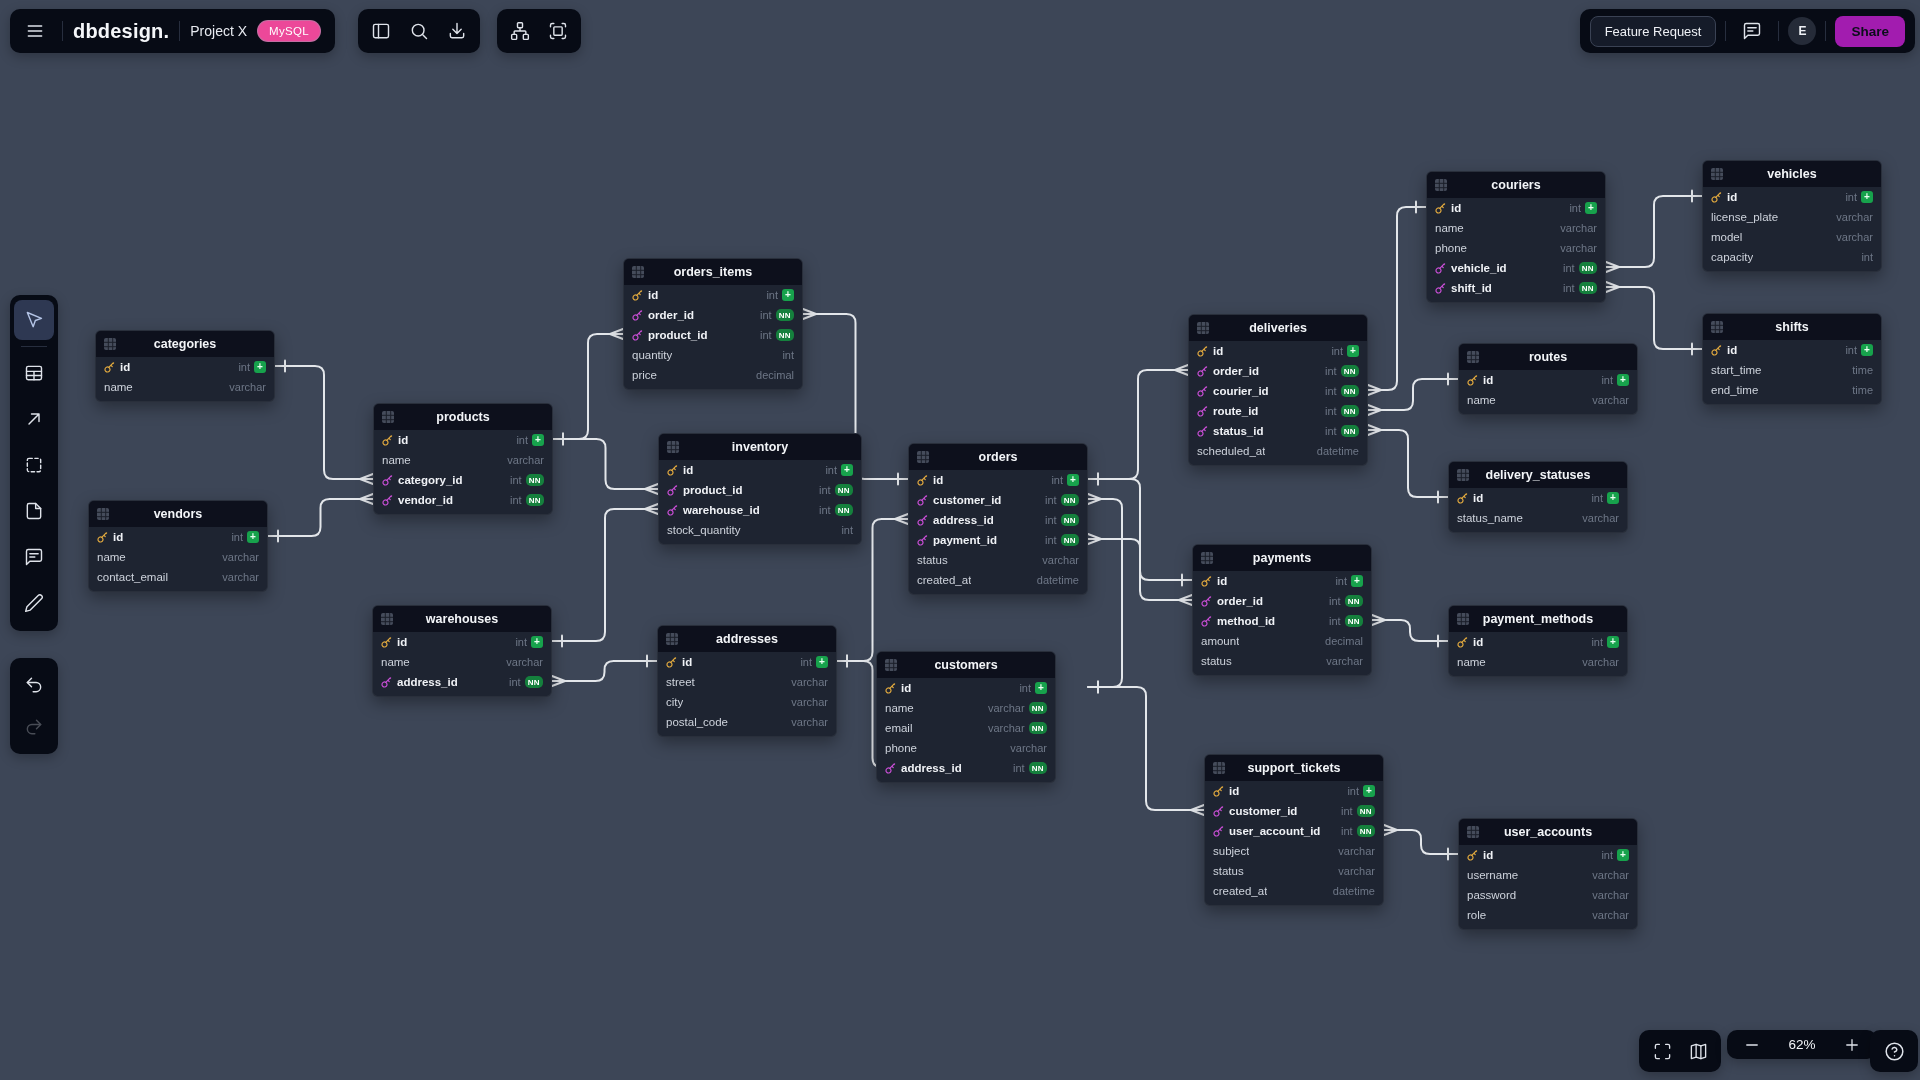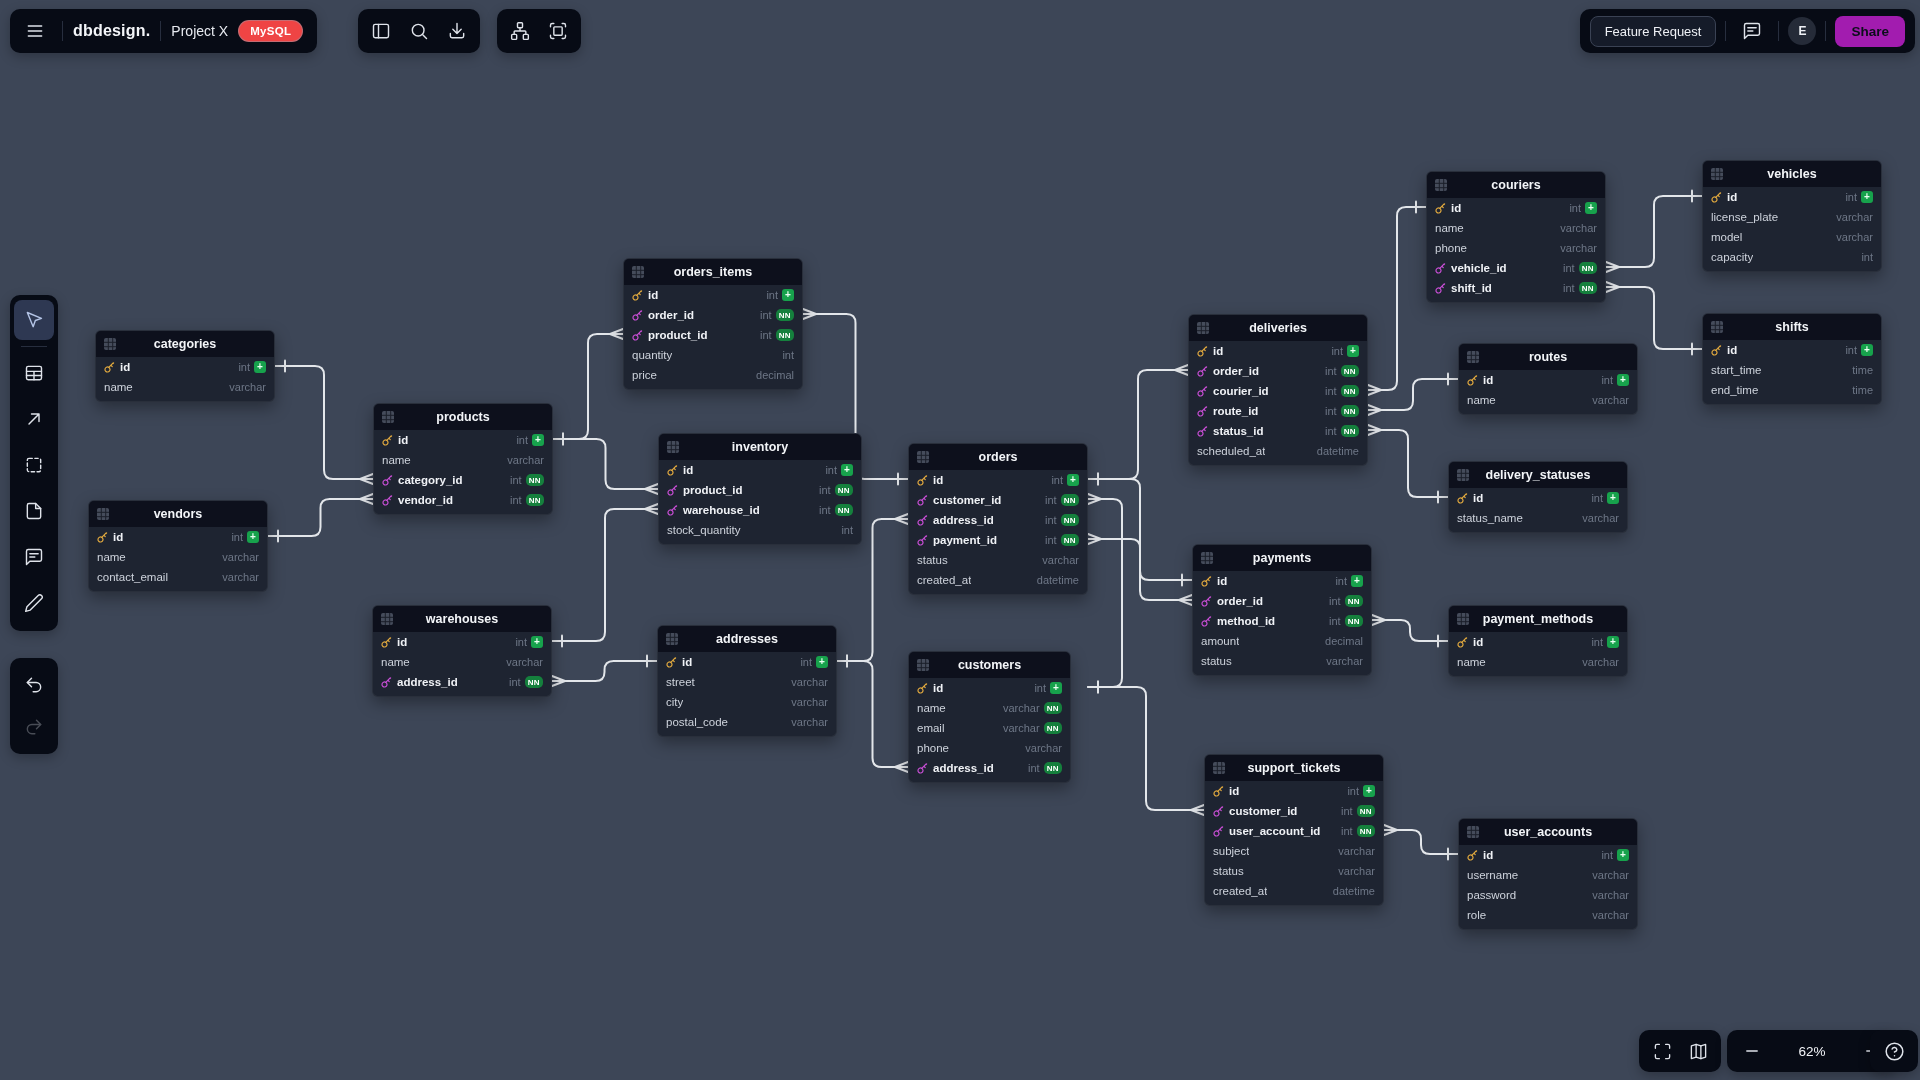--- a/index.html
+++ b/index.html
@@ -6,23 +6,23 @@
   html,body { width:1920px; height:1080px; overflow:hidden; }
   body { background:#3d4657; font-family:"Liberation Sans",sans-serif; position:relative; }
 
   
   .panel { position:absolute; background:#070b15; border-radius:10px; display:flex; align-items:center; box-shadow:0 4px 12px rgba(0,0,0,.25); }
   .icon-btn { width:34px; height:34px; display:flex; align-items:center; justify-content:center; border-radius:8px; cursor:pointer; background:transparent; border:none; }
   .icon-btn svg { stroke:#dfe3ea; fill:none; stroke-width:1.7; stroke-linecap:round; stroke-linejoin:round; }
   .vdiv { width:1px; height:20px; background:#272e3e; flex:0 0 1px; }
 
   #topbar-main { left:10px; top:9px; height:44px; padding:0 14px 0 8px; gap:10px; }
-  #logo { color:#f4f6f9; font-size:16px; font-weight:700; letter-spacing:.2px; }
+  #logo { color:#f4f6f9; font-size:20px; font-weight:700; letter-spacing:.2px; }
   #project-name { color:#e7eaf0; font-size:14px; }
-  #db-badge { background:#ef4444; border:1px solid rgba(146,157,174,.45); color:#fff; font-size:11.5px; font-weight:700; padding:4px 11px; border-radius:999px; letter-spacing:.3px; }
+  #db-badge { background:#ec4899; border:1px solid rgba(146,157,174,.45); color:#fff; font-size:11.5px; font-weight:400; padding:4px 11px; border-radius:999px; letter-spacing:.3px; }
 
   #topbar-tools { left:358px; top:9px; height:44px; padding:0 6px; gap:4px; }
   #topbar-view  { left:497px; top:9px; height:44px; padding:0 6px; gap:4px; }
 
   #topbar-right { right:5px; top:9px; height:44px; padding:0 10px; gap:9px; }
   #feature-request-btn { background:#151b29; border:1px solid #3a4254; color:#eef0f5; font-size:13px; height:31px; padding:0 14px; border-radius:8px; cursor:pointer; font-family:inherit; }
   #avatar { width:28px; height:28px; border-radius:50%; background:#252b38; color:#eef0f5; font-size:12px; font-weight:700; display:flex; align-items:center; justify-content:center; cursor:pointer; }
   #share-btn { background:#a21caf; color:#0b0e1a; font-size:13.5px; font-weight:700; height:31px; padding:0 16px; border-radius:8px; border:none; cursor:pointer; font-family:inherit; }
 
   
@@ -32,21 +32,21 @@
   #tool-palette .tool.active { background:#2e3852; }
   #tool-palette .tool.active svg { stroke:#b4c4e6; }
   .hdiv { width:26px; height:1px; background:#272e3e; }
   #history-box { left:10px; top:658px; width:48px; flex-direction:column; padding:8px 0; gap:4px; }
   #history-box .tool { width:40px; height:38px; display:flex; align-items:center; justify-content:center; border-radius:8px; cursor:pointer; }
   #history-box .tool svg { stroke:#dfe3ea; fill:none; stroke-width:1.7; stroke-linecap:round; stroke-linejoin:round; }
   #history-box .tool.disabled { opacity:.3; cursor:default; }
 
   
   #viewbox-icons { left:1639px; top:1030px; height:42px; padding:0 6px; gap:2px; }
-  #zoom-box { left:1727px; top:1030px; height:42px; padding:10px 8px; gap:20px; }
+  #zoom-box { left:1727px; top:1030px; height:29px; padding:10px 8px; gap:10px; }
   #zoom-level { color:#f2f4f8; font-size:13.5px; min-width:46px; text-align:center; }
   #help-box { left:1870px; top:1030px; width:48px; height:42px; justify-content:center; }
 
   
   #canvas { position:absolute; inset:0; }
   #wires { position:absolute; left:0; top:0; z-index:1; }
   #nodes { position:absolute; left:0; top:0; z-index:2; }
 
   .table-node { position:absolute; border-radius:6px; overflow:hidden; background:#1e2431; box-shadow:0 6px 16px rgba(0,0,0,.35); border:1px solid rgba(255,255,255,.05); cursor:move; }
   .t-head { height:26px; background:#0d101c; display:flex; align-items:center; position:relative; }
@@ -488,21 +488,21 @@
             </span>
           </div>
           <div class="t-row">
             <span class="r-name">created_at</span>
             <span class="r-right">
               <span class="r-type">datetime</span>
             </span>
           </div>
         </div>
       </div>
-      <div class="table-node" style="left: 908px; top: 651px; width: 163px;">
+      <div class="table-node" style="left: 876px; top: 651px; width: 180px;">
         <div class="t-head">
           <svg class="grid-ic" width="14" height="14" viewBox="0 0 14 14">
             <rect x="1" y="1" width="12" height="12" rx="2" fill="#454c5b"></rect>
             <path d="M1 5.3h12M1 9.7h12M5.3 1v12M9.7 1v12" stroke="#1a1e29" stroke-width="1"></path>
           </svg>
           <span class="t-title">customers</span>
         </div>
         <div class="t-body">
           <div class="t-row keyed">
             <svg width="11" height="11" viewBox="0 0 24 24" style="flex:0 0 11px" fill="none" stroke="#e2aa3f" stroke-width="2.6" stroke-linecap="round" stroke-linejoin="round">

